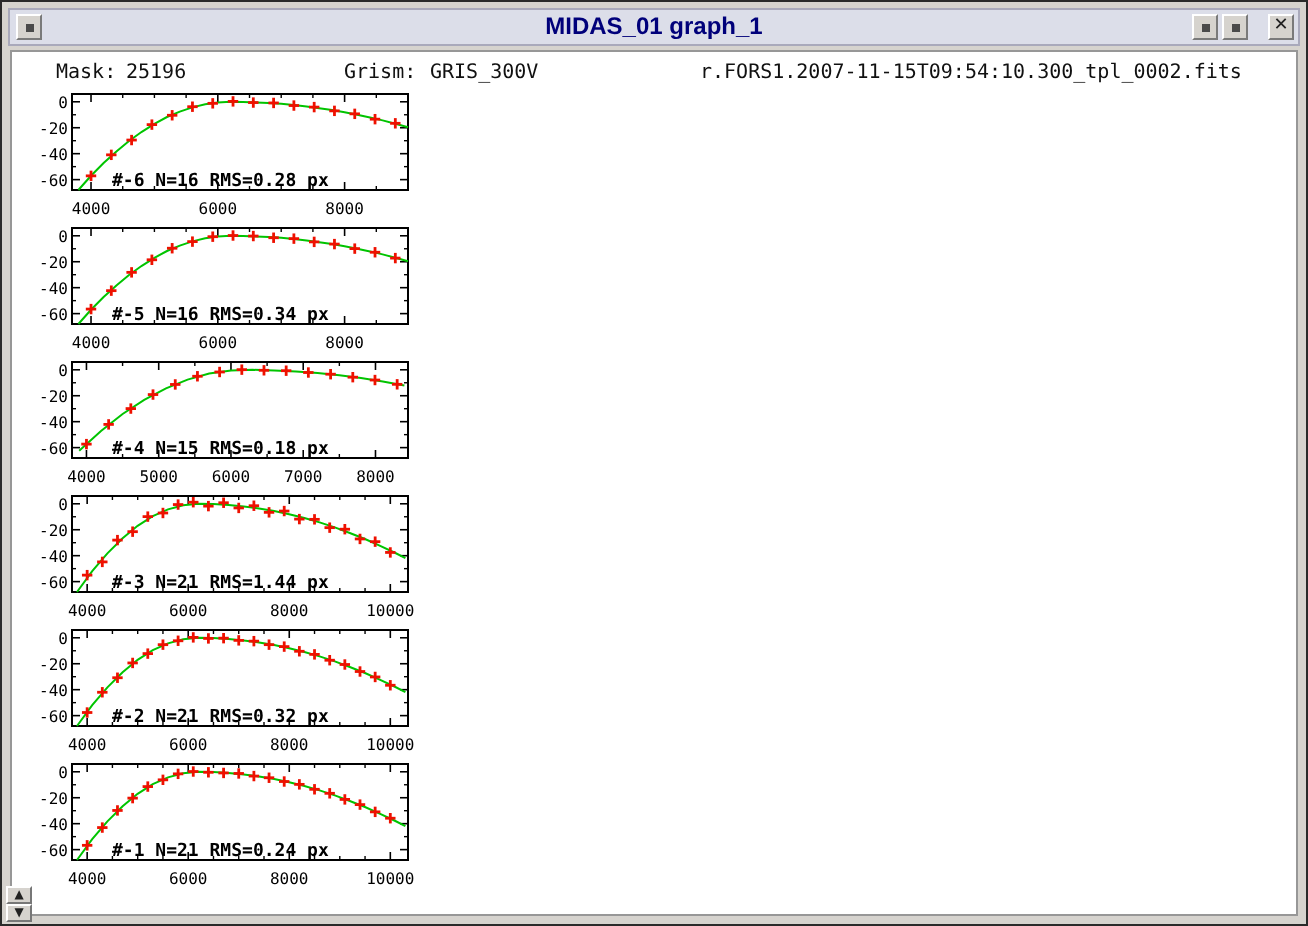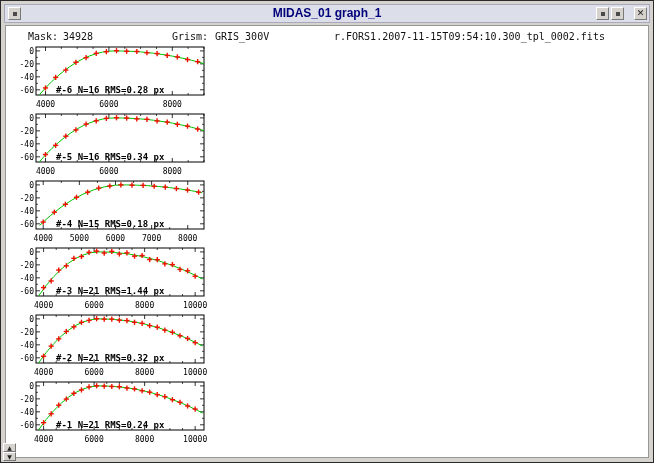--- a/index.html
+++ b/index.html
@@ -16,21 +16,21 @@
           border:1px solid;border-color:#ffffff #7a7a7a #7a7a7a #ffffff;
           display:flex;align-items:center;justify-content:center;cursor:pointer;}
   .tb-btn.left{position:absolute;left:3px;top:2px;}
   .tb-right{position:absolute;right:2px;top:2px;display:flex;gap:2px;align-items:center;}
   .tb-btn.close{margin-left:8px;font-size:9px;font-weight:bold;color:#222;
                 font-family:"DejaVu Sans",sans-serif;line-height:11px;}
   .sq{width:4px;height:4px;background:#4a4a4a;}
   .canvas{position:absolute;left:4px;right:4px;top:24px;bottom:4px;
           background:#ffffff;border:1px solid #979797;}
   .hdr span{position:absolute;top:5px;font-size:10px;color:#111;white-space:pre;}
-  .h1{left:22px}.h2{left:57px}.h3{left:166px}.h4{left:209px}.h5{left:328px}
+  .h1{left:22px}.h2{left:57px}.h3{left:166px}.h4{left:209px}.h5{left:344px}
   #plots{position:absolute;left:0;top:19px;}
   svg.plot{display:block;margin:0 0 1px 0;}
   .ticklab{font-family:"DejaVu Sans Mono",monospace;font-size:8px;fill:#000;}
   .plotlab{font-family:"DejaVu Sans Mono",monospace;font-size:9px;font-weight:bold;fill:#000;}
   .scrolls{position:absolute;left:2px;bottom:1px;z-index:5;}
   .sb{width:13px;height:9px;background:#d6d3ce;box-sizing:border-box;
       border:1px solid;border-color:#ffffff #777 #777 #ffffff;
       font-size:6px;line-height:7px;text-align:center;color:#222;cursor:pointer;
       font-family:"DejaVu Sans",sans-serif;}
 </style>
@@ -53,21 +53,21 @@
       </div>
       <div class="tb-btn close">
         <span>✕</span>
       </div>
     </div>
   </div>
 
   <div class="canvas">
     <div class="hdr">
       <span class="h1">Mask:</span>
-      <span class="h2">34928</span>
+      <span class="h2">25196</span>
       <span class="h3">Grism:</span>
       <span class="h4">GRIS_300V</span>
       <span class="h5">r.FORS1.2007-11-15T09:54:10.300_tpl_0002.fits</span>
     </div>
     <div id="plots">
         <svg width="210" height="66" class="plot">
           <rect x="30" y="2" width="168" height="48" fill="none" stroke="#000" stroke-width="1"></rect>
           <line x1="39.509433962264154" y1="50" x2="39.509433962264154" y2="46" stroke="#000" stroke-width="0.8"></line>
           <line x1="39.509433962264154" y1="2" x2="39.509433962264154" y2="6" stroke="#000" stroke-width="0.8"></line>
           <text x="39.509433962264154" y="62" text-anchor="middle" class="ticklab">4000</text>

